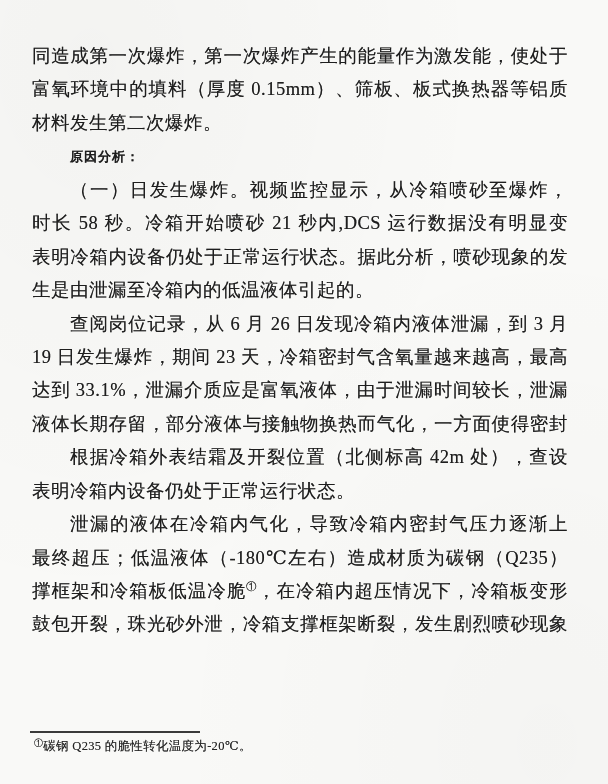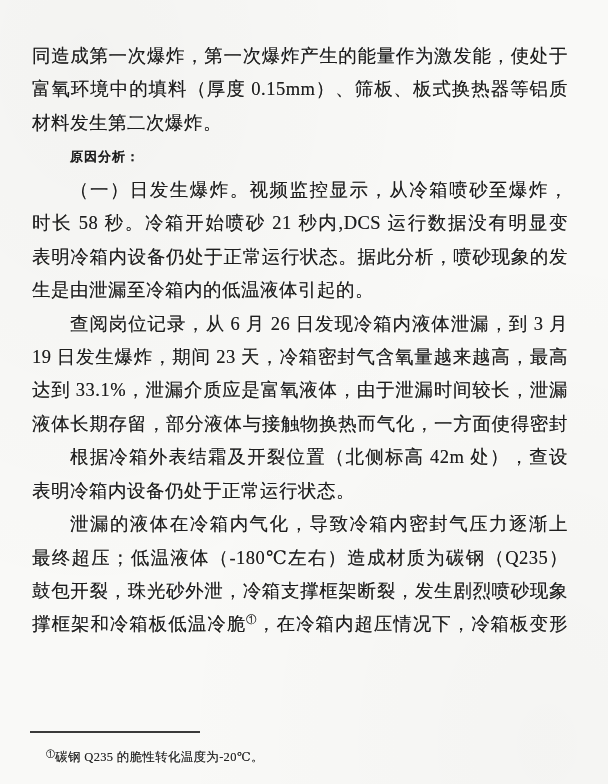--- a/index.html
+++ b/index.html
@@ -68,21 +68,21 @@
     top: 731px;
     width: 540px;
   }
   .footnote-divider {
     width: 170px;
     height: 0;
     border-top: 2px solid #3a3a3a;
     margin: 0 0 5px 0;
   }
   .footnote-text {
-    margin: 16px;
+    margin: 4px;
     font-size: 12.5px;
     line-height: 16px;
     letter-spacing: 0.3px;
     color: #242424;
     text-shadow: 0 0 0.4px rgba(20,20,20,0.5);
   }
   .footnote-text sup.fn-marker {
     font-size: 9px;
     line-height: 0;
     vertical-align: 4px;
@@ -102,21 +102,21 @@
     <p class="line">表明冷箱内设备仍处于正常运行状态。据此分析，喷砂现象的发</p>
     <p class="line end">生是由泄漏至冷箱内的低温液体引起的。</p>
     <p class="line indent">查阅岗位记录，从 6 月 26 日发现冷箱内液体泄漏，到 3 月</p>
     <p class="line">19 日发生爆炸，期间 23 天，冷箱密封气含氧量越来越高，最高</p>
     <p class="line">达到 33.1%，泄漏介质应是富氧液体，由于泄漏时间较长，泄漏</p>
     <p class="line">液体长期存留，部分液体与接触物换热而气化，一方面使得密封</p>
     <p class="line indent">根据冷箱外表结霜及开裂位置（北侧标高 42m 处），查设计</p>
     <p class="line end">表明冷箱内设备仍处于正常运行状态。</p>
     <p class="line indent">泄漏的液体在冷箱内气化，导致冷箱内密封气压力逐渐上升，</p>
     <p class="line">最终超压；低温液体（-180℃左右）造成材质为碳钢（Q235）支</p>
+    <p class="line"><span>撑框架和冷箱板低温冷脆</span><sup class="fn-ref">①</sup><span>，在冷箱内超压情况下，冷箱板变形</span></p>
     <p class="line">鼓包开裂，珠光砂外泄，冷箱支撑框架断裂，发生剧烈喷砂现象</p>
-    <p class="line"><span>撑框架和冷箱板低温冷脆</span><sup class="fn-ref">①</sup><span>，在冷箱内超压情况下，冷箱板变形</span></p>
   </div>
 
   <div class="footnote-block">
     <div class="footnote-divider"></div>
     <p class="footnote-text"><sup class="fn-marker">①</sup><span>碳钢 Q235 的脆性转化温度为-20℃。</span></p>
   </div>
 </div>
 
 </body></html>

